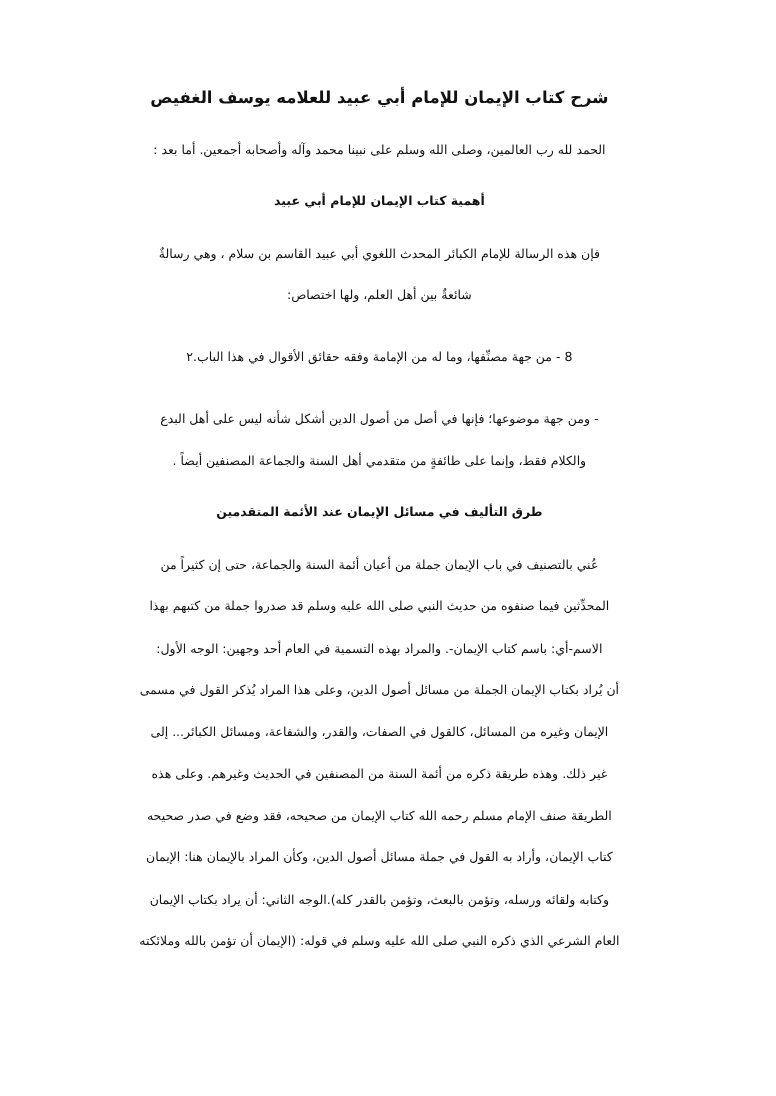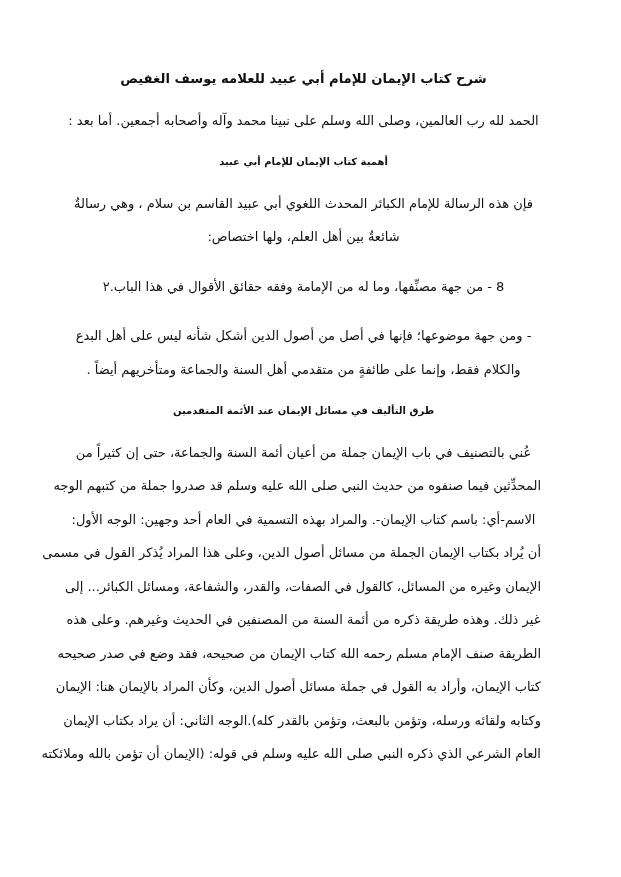--- a/index.html
+++ b/index.html
@@ -22,21 +22,21 @@
   }
   .doc-body {
     position: absolute;
     top: 62px;
     right: 80px;
     left: 66px;
     direction: rtl;
     text-align: right;
   }
   .line {
-    font-size: 13px;
+    font-size: 10px;
     line-height: 33.5px;
     white-space: nowrap;
     color: #111111;
     letter-spacing: 0;
   }
   .line.center {
     text-align: center;
   }
   .line.bold {
     font-weight: bold;
@@ -77,32 +77,32 @@
     </div>
 
     <div class="gap-md"></div>
 
     <div class="line center">8 - من جهة مصنِّفها، وما له من الإمامة وفقه حقائق الأقوال في هذا الباب.٢</div>
 
     <div class="gap-md"></div>
 
     <div class="block">
       <div class="line center">- ومن جهة موضوعها؛ فإنها في أصل من أصول الدين أشكل شأنه ليس على أهل البدع</div>
-      <div class="line center">والكلام فقط، وإنما على طائفةٍ من متقدمي أهل السنة والجماعة ومتأخريهم أيضاً .</div>
+      <div class="line center">والكلام فقط، وإنما على طائفةٍ من متقدمي أهل السنة والجماعة المصنفين أيضاً .</div>
     </div>
 
     <div class="gap-sm"></div>
 
     <div class="line center bold">طرق التأليف في مسائل الإيمان عند الأئمة المتقدمين</div>
 
     <div class="gap-sm"></div>
 
     <div class="block">
       <div class="line center">عُني بالتصنيف في باب الإيمان جملة من أعيان أئمة السنة والجماعة، حتى إن كثيراً من</div>
-      <div class="line center">المحدِّثين فيما صنفوه من حديث النبي صلى الله عليه وسلم قد صدروا جملة من كتبهم الوجه</div>
+      <div class="line center">المحدِّثين فيما صنفوه من حديث النبي صلى الله عليه وسلم قد صدروا جملة من كتبهم بهذا</div>
       <div class="line center">الاسم-أي: باسم كتاب الإيمان-. والمراد بهذه التسمية في العام أحد وجهين: الوجه الأول:</div>
       <div class="line center">أن يُراد بكتاب الإيمان الجملة من مسائل أصول الدين، وعلى هذا المراد يُذكر القول في مسمى</div>
       <div class="line center">الإيمان وغيره من المسائل، كالقول في الصفات، والقدر، والشفاعة، ومسائل الكبائر... إلى</div>
       <div class="line center">غير ذلك. وهذه طريقة ذكره من أئمة السنة من المصنفين في الحديث وغيرهم. وعلى هذه</div>
       <div class="line center">الطريقة صنف الإمام مسلم رحمه الله كتاب الإيمان من صحيحه، فقد وضع في صدر صحيحه</div>
       <div class="line center">كتاب الإيمان، وأراد به القول في جملة مسائل أصول الدين، وكأن المراد بالإيمان هنا: الإيمان</div>
       <div class="line center">وكتابه ولقائه ورسله، وتؤمن بالبعث، وتؤمن بالقدر كله).الوجه الثاني: أن يراد بكتاب الإيمان</div>
       <div class="line center">العام الشرعي الذي ذكره النبي صلى الله عليه وسلم في قوله: (الإيمان أن تؤمن بالله وملائكته</div>
     </div>
 

